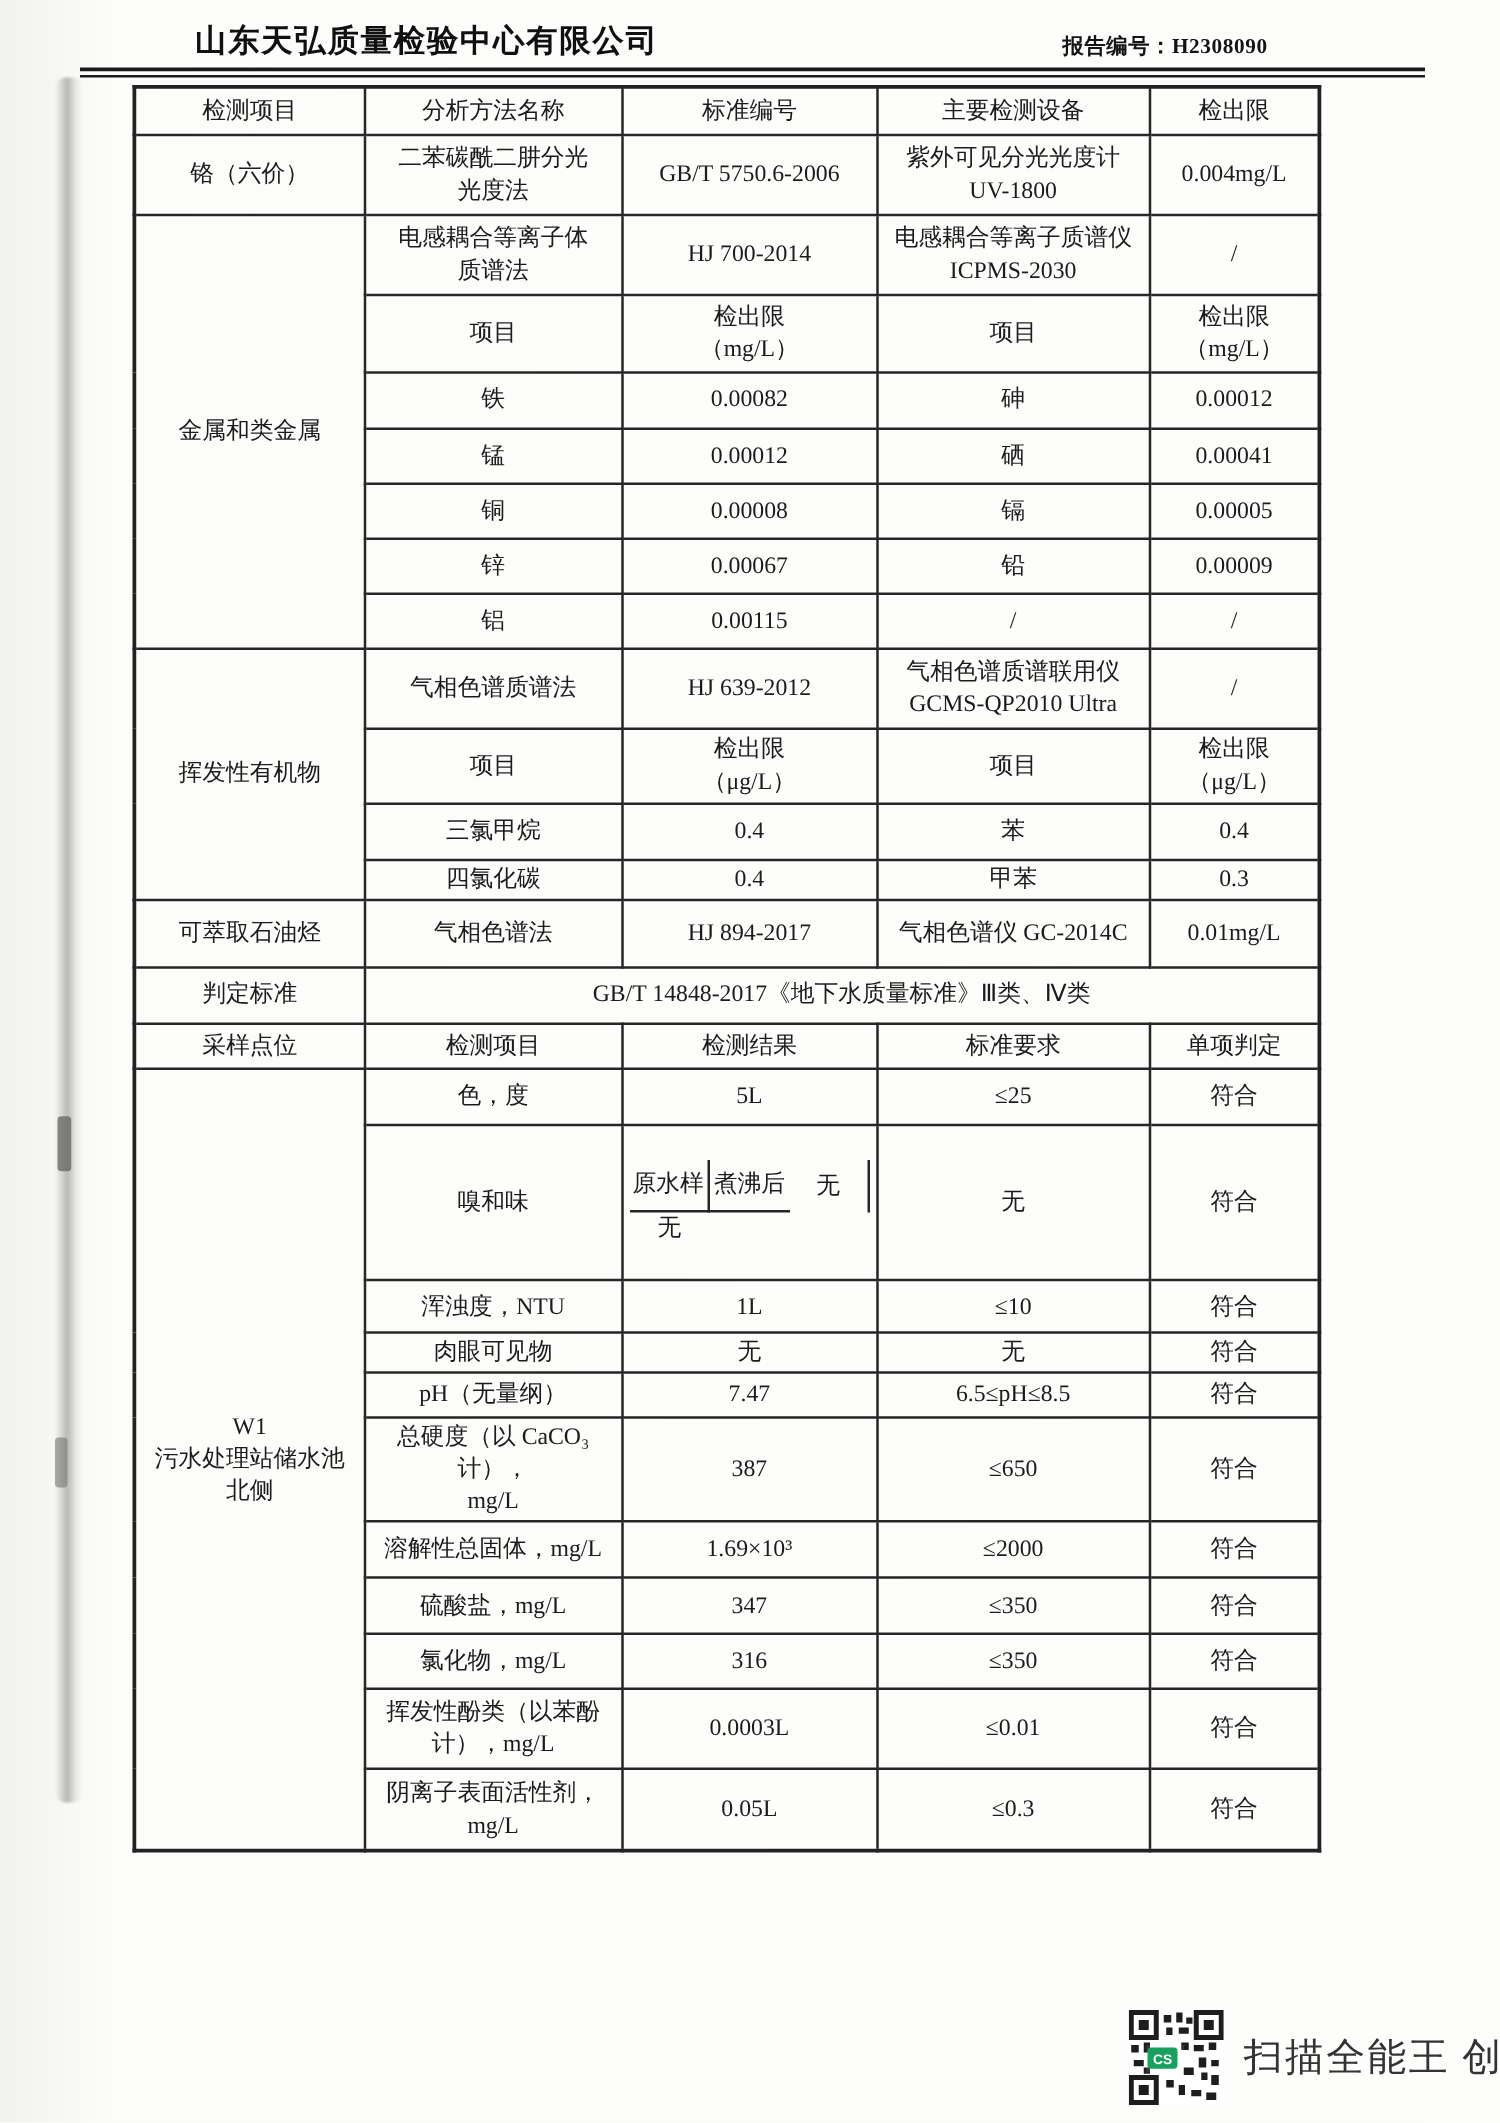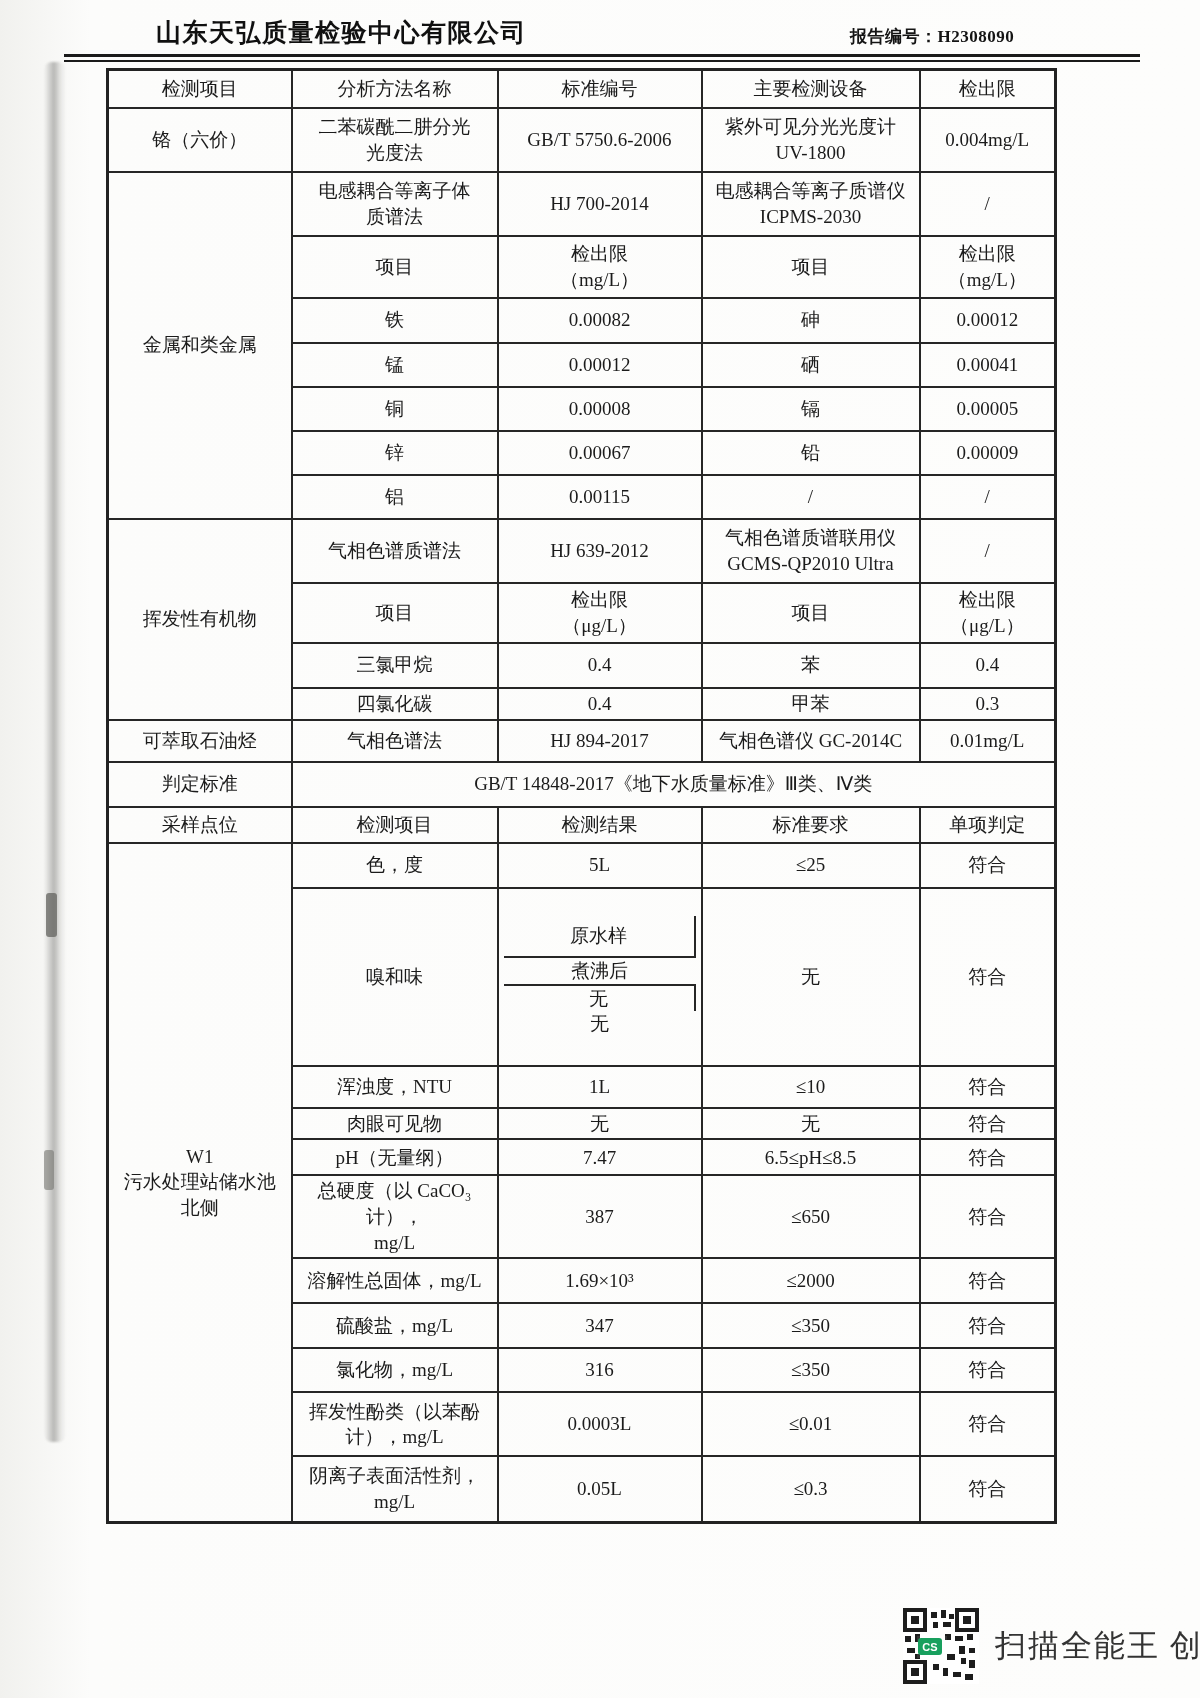--- a/index.html
+++ b/index.html
@@ -44,21 +44,21 @@
   }
   table.main td {
     border:2px solid #262626;
     text-align:center; vertical-align:middle;
     white-space:pre-line; padding:2px 5px;
   }
   td.left { text-align:left; padding-left:26px; }
   td.nopad { padding:0; }
   .odor-grid {
     display:grid; height:100%;
-    grid-template-columns:1fr; grid-template-rows:42px 1fr;
+    grid-template-columns:1fr 1fr 1fr; grid-template-rows:42px 1fr;
   }
   .odor-grid > div { display:flex; align-items:center; justify-content:center; }
   .odor-grid .br { border-right:2px solid #262626; }
   .odor-grid .bb { border-bottom:2px solid #262626; }
 
   .page-footer {
     position:absolute; left:106px; top:1533px; width:948px;
     text-align:center; font-size:20px; letter-spacing:3px; color:#222;
   }
   .camscanner {
@@ -178,21 +178,21 @@
       <td>苯</td>
       <td>0.4</td>
     </tr>
     <tr style="height:32px">
       <td>四氯化碳</td>
       <td>0.4</td>
       <td>甲苯</td>
       <td>0.3</td>
     </tr>
 
-    <tr style="height:42px">
+    <tr style="height:54px">
       <td>可萃取石油烃</td>
       <td>气相色谱法</td>
       <td>HJ 894-2017</td>
       <td>气相色谱仪 GC-2014C</td>
       <td>0.01mg/L</td>
     </tr>
 
     <tr style="height:45px">
       <td>判定标准</td>
       <td colspan="4" class="left">GB/T 14848-2017《地下水质量标准》Ⅲ类、Ⅳ类</td>

